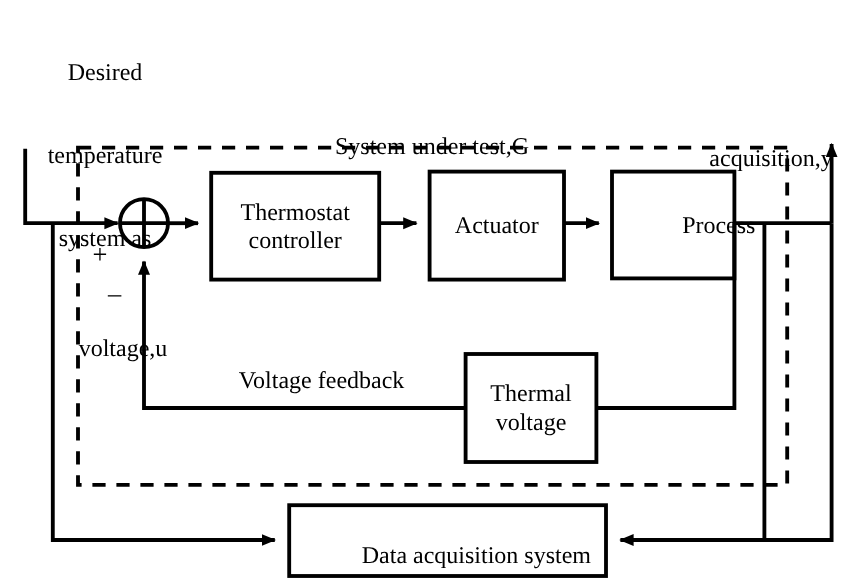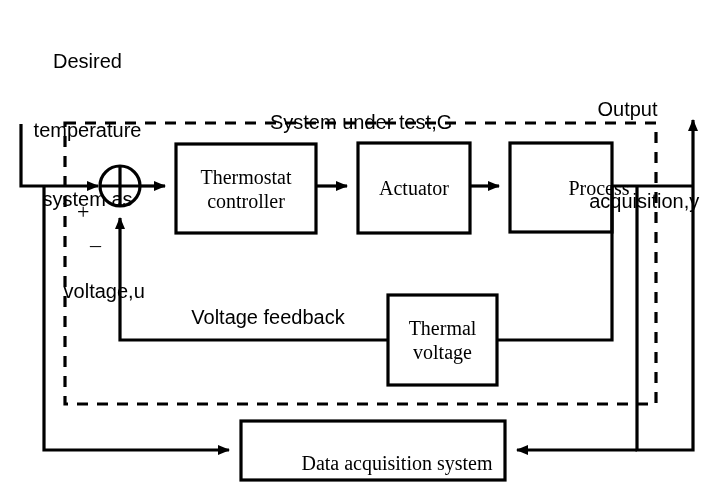--- a/index.html
+++ b/index.html
@@ -18,21 +18,21 @@
   svg.canvas {
     position: absolute;
     top: 0;
     left: 0;
     width: 710px;
     height: 482px;
   }
   .lbl {
     position: absolute;
     color: #000000;
-    font-family: Liberation Sans, sans-serif;
+    font-family: Liberation Serif, serif;
     font-size: 20px;
     line-height: 23px;
     white-space: pre;
     text-align: center;
     user-select: none;
   }
   .block-text {
     position: absolute;
     display: flex;
     align-items: center;
@@ -110,21 +110,20 @@
   <div class="lbl" style="left:0px; top:4px; width:175px;">
     <div>Desired</div>
     <div>temperature</div>
     <div>system as</div>
     <div>
       <span>voltage,</span><span class="it">u</span>
     </div>
   </div>
 
   <div class="lbl" style="left:545px; top:52px; width:165px;">
-    <div>Output</div>
     <div>
       <span>acquisition,</span><span class="it">y</span>
     </div>
   </div>
 
   <div class="lbl" style="left:225px; top:88px; width:250px;">
     <span>System under test,</span><span class="it">G</span>
   </div>
 
   <div class="sign" style="left:77px; top:201px;">+</div>

